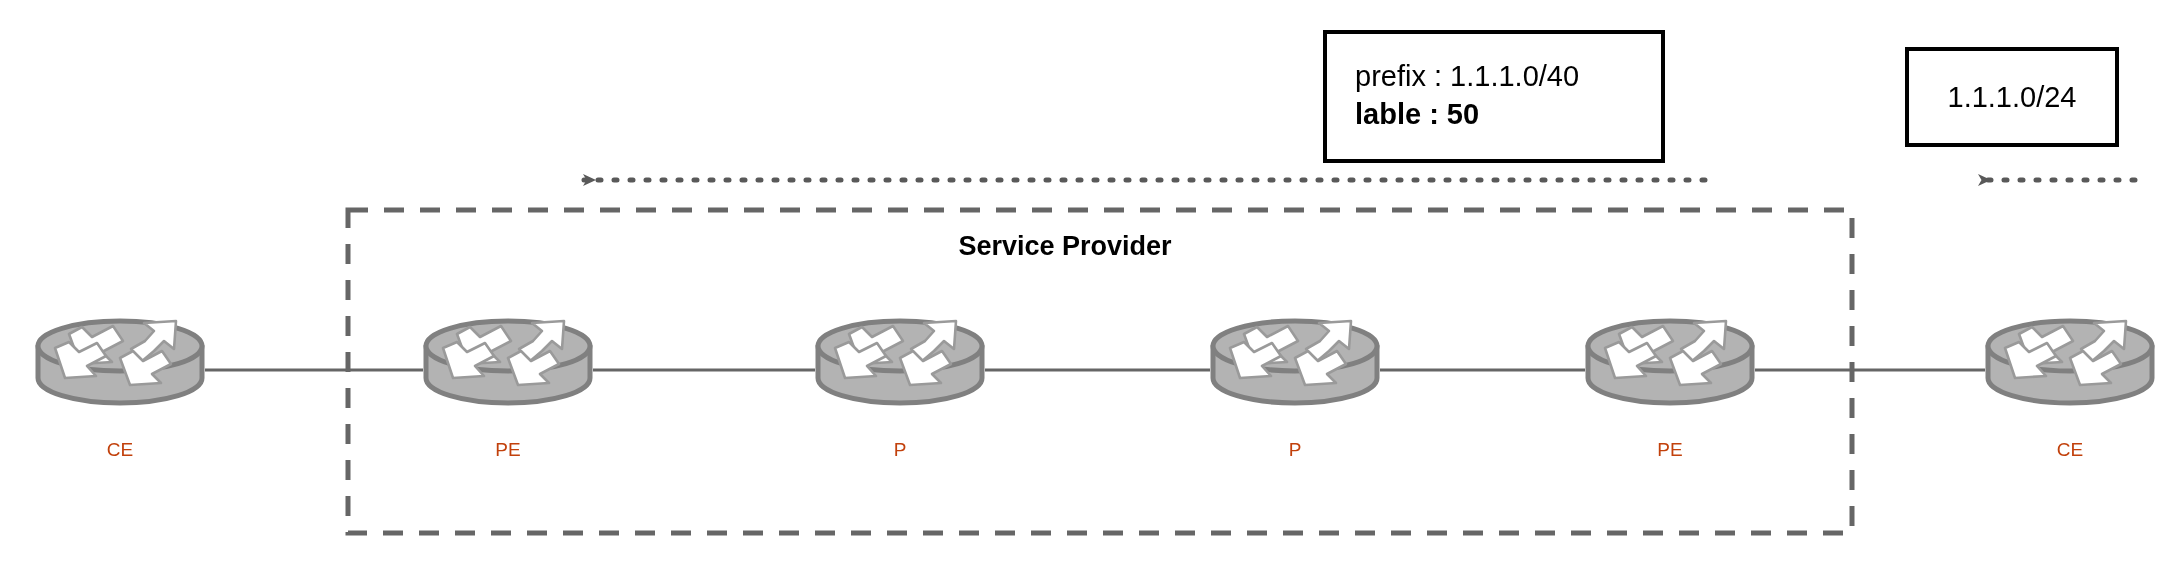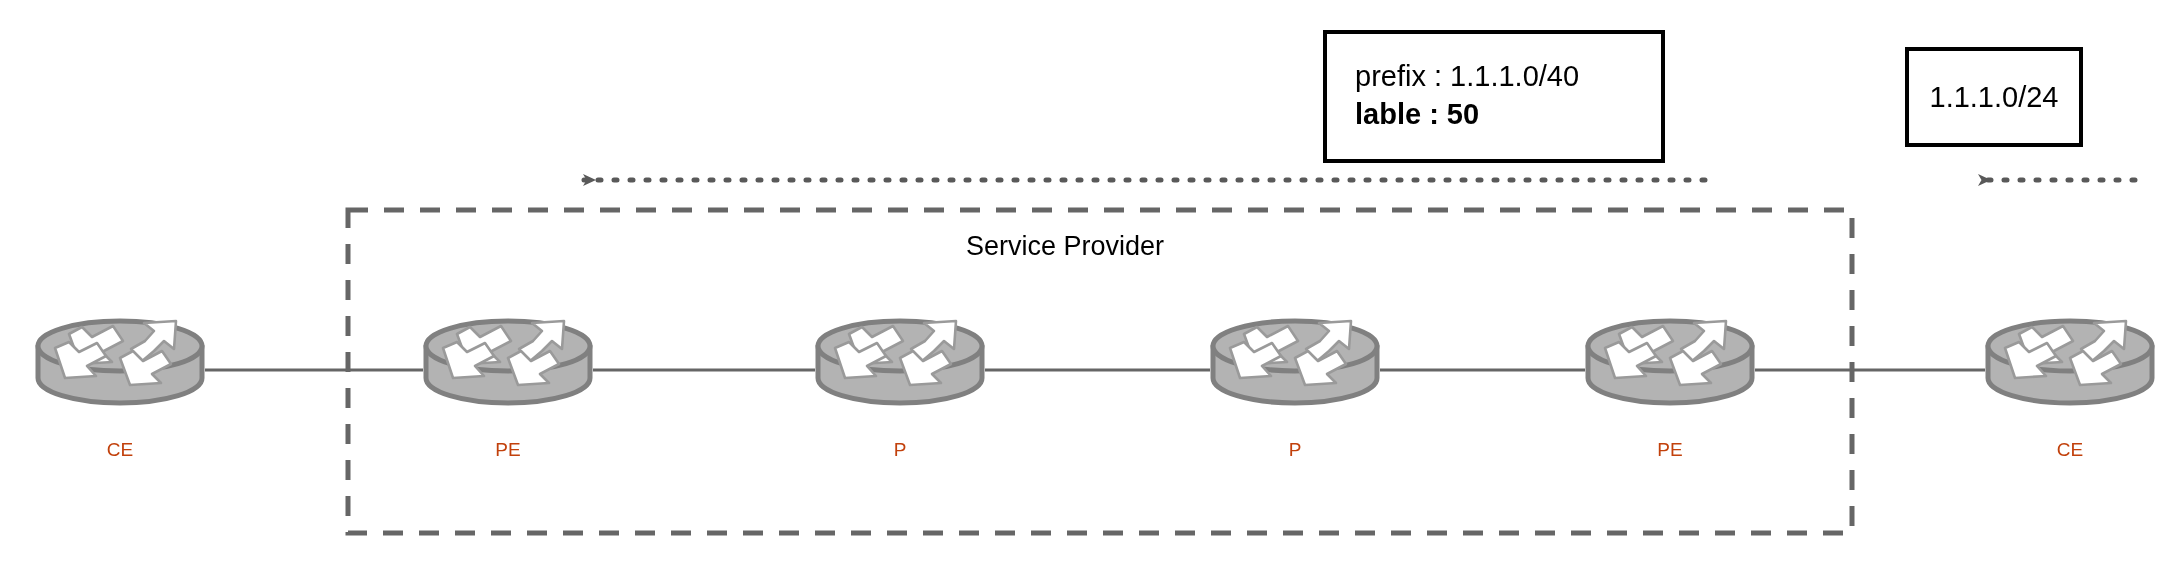--- a/index.html
+++ b/index.html
@@ -124,31 +124,31 @@
       <use href="#router-glyph" x="1210" y="318"></use>
     </g>
     <g>
       <use href="#router-glyph" x="1585" y="318"></use>
     </g>
     <g>
       <use href="#router-glyph" x="1985" y="318"></use>
     </g>
   </svg>
 
-  <div class="sp-label" style="left:1065px; top:233px;">Service Provider</div>
+  <div class="sp-label" style="left:1065px; top:233px;font-weight:bold;">Service Provider</div>
 
   <div class="node-label" style="left:120px; top:440px;">CE</div>
   <div class="node-label" style="left:508px; top:440px;">PE</div>
   <div class="node-label" style="left:900px; top:440px;">P</div>
   <div class="node-label" style="left:1295px; top:440px;">P</div>
   <div class="node-label" style="left:1670px; top:440px;">PE</div>
   <div class="node-label" style="left:2070px; top:440px;">CE</div>
 
   <div class="info-box" style="left:1323px; top:30px; width:342px; height:133px;">
     <div class="info-box-text" style="left:28px; top:24px;">prefix : 1.1.1.0/40</div>
     <div class="info-box-text" style="left:28px; top:62px;font-weight:bold;">lable : 50</div>
   </div>
 
-  <div class="info-box" style="left:1905px; top:47px; width:178px; height:100px;">
+  <div class="info-box" style="left:1905px; top:47px; width:214px; height:100px;">
     <div class="box-centered-text">1.1.1.0/24</div>
   </div>
 
 </div>
 
 </body></html>

